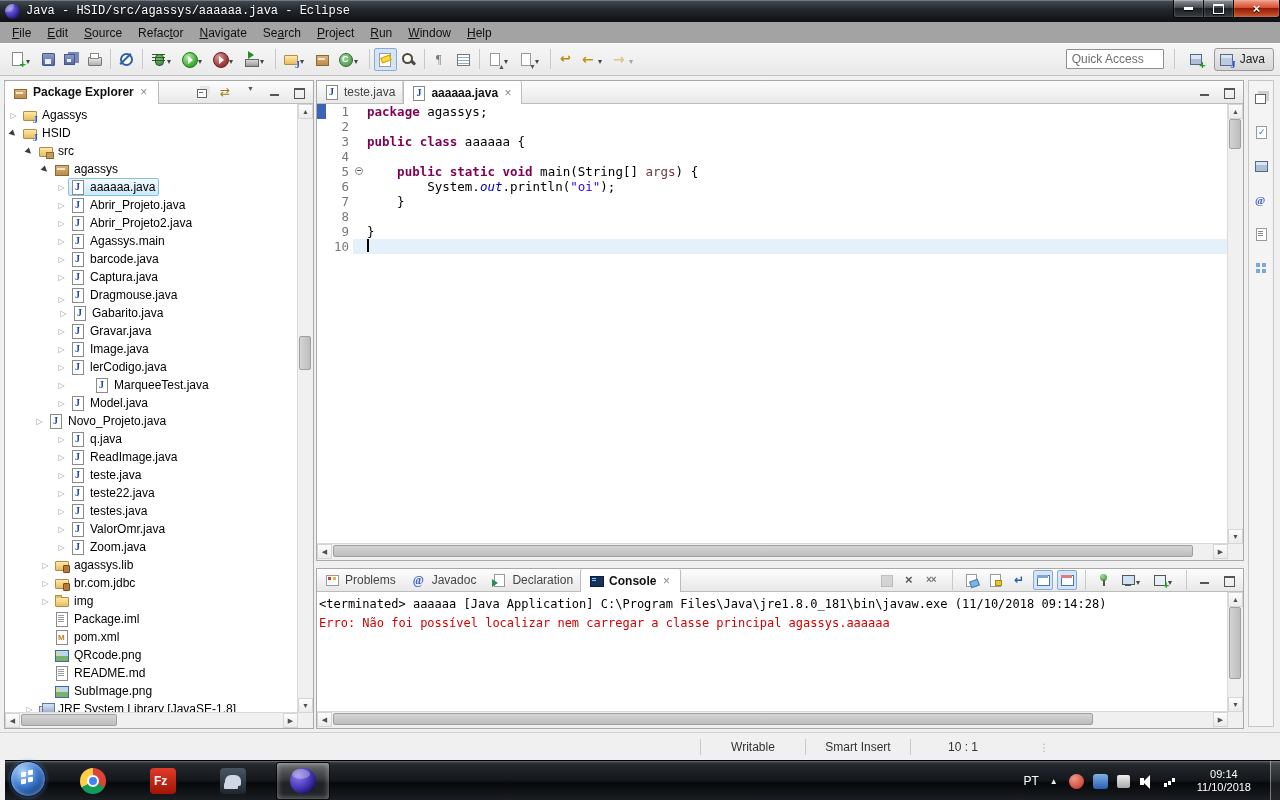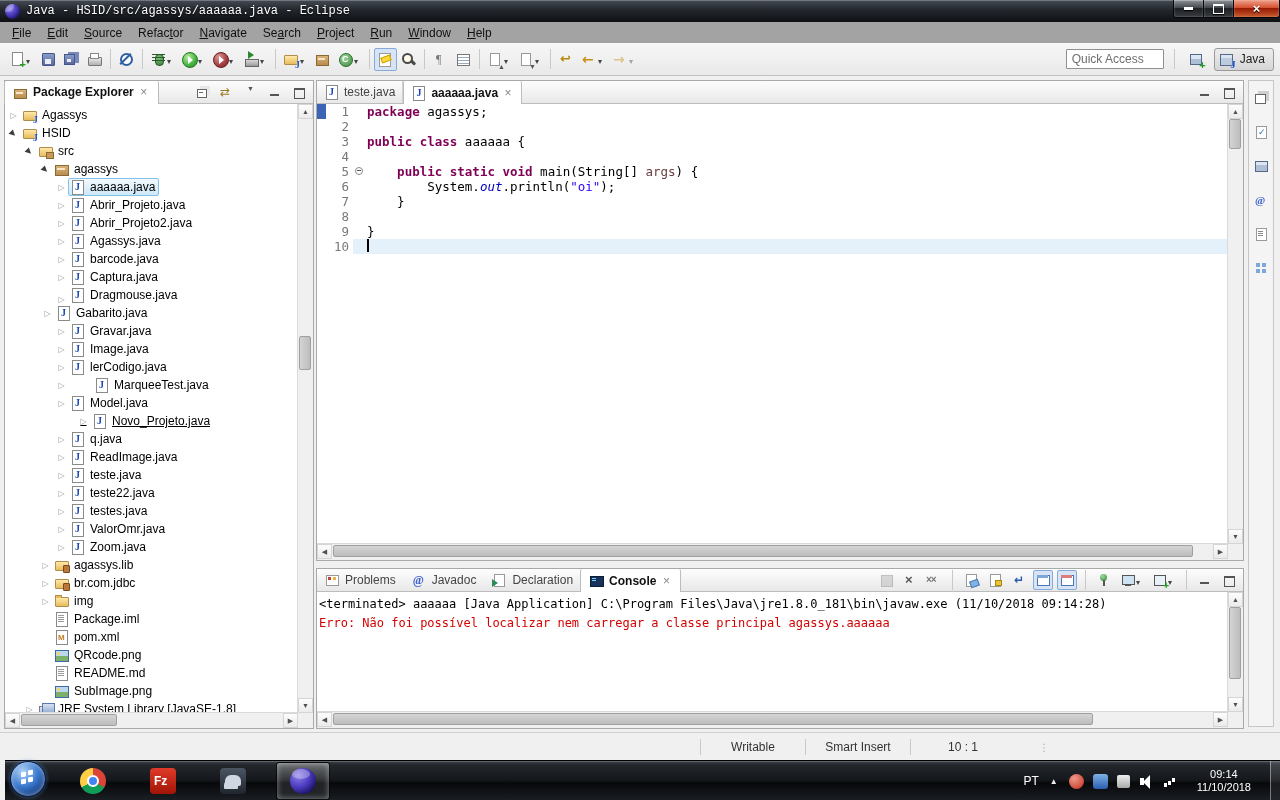--- a/index.html
+++ b/index.html
@@ -457,21 +457,21 @@
           <span class="twisty collapsed"></span>
           <span class="row-body">
             <span class="ticon icon-java-file"></span>
             <span class="tlabel">Abrir_Projeto2.java</span>
           </span>
         </div>
         <div class="tree-row" style="padding-left: 50px;">
           <span class="twisty collapsed"></span>
           <span class="row-body">
             <span class="ticon icon-java-file"></span>
-            <span class="tlabel">Agassys.java</span>
+            <span class="tlabel">Agassys.main</span>
           </span>
         </div>
         <div class="tree-row" style="padding-left: 50px;">
           <span class="twisty collapsed"></span>
           <span class="row-body">
             <span class="ticon icon-java-file"></span>
             <span class="tlabel">barcode.java</span>
           </span>
         </div>
         <div class="tree-row" style="padding-left: 50px;">
@@ -481,21 +481,21 @@
             <span class="tlabel">Captura.java</span>
           </span>
         </div>
         <div class="tree-row" style="padding-left: 50px; align-items: flex-end;">
           <span class="twisty collapsed"></span>
           <span class="row-body">
             <span class="ticon icon-java-file"></span>
             <span class="tlabel">Dragmouse.java</span>
           </span>
         </div>
-        <div class="tree-row" style="padding-left: 36px;">
+        <div class="tree-row" style="padding-left: 52px;">
           <span class="twisty collapsed"></span>
           <span class="row-body">
             <span class="ticon icon-java-file"></span>
             <span class="tlabel">Gabarito.java</span>
           </span>
         </div>
         <div class="tree-row" style="padding-left: 50px;">
           <span class="twisty collapsed"></span>
           <span class="row-body">
             <span class="ticon icon-java-file"></span>
@@ -523,21 +523,21 @@
             <span class="tlabel">MarqueeTest.java</span>
           </span>
         </div>
         <div class="tree-row" style="padding-left: 50px;">
           <span class="twisty collapsed"></span>
           <span class="row-body">
             <span class="ticon icon-java-file"></span>
             <span class="tlabel">Model.java</span>
           </span>
         </div>
-        <div class="tree-row" style="padding-left: 72px; text-decoration: underline;">
+        <div class="tree-row" style="padding-left: 28px;">
           <span class="twisty collapsed"></span>
           <span class="row-body">
             <span class="ticon icon-java-file"></span>
             <span class="tlabel">Novo_Projeto.java</span>
           </span>
         </div>
         <div class="tree-row" style="padding-left: 50px;">
           <span class="twisty collapsed"></span>
           <span class="row-body">
             <span class="ticon icon-java-file"></span>

